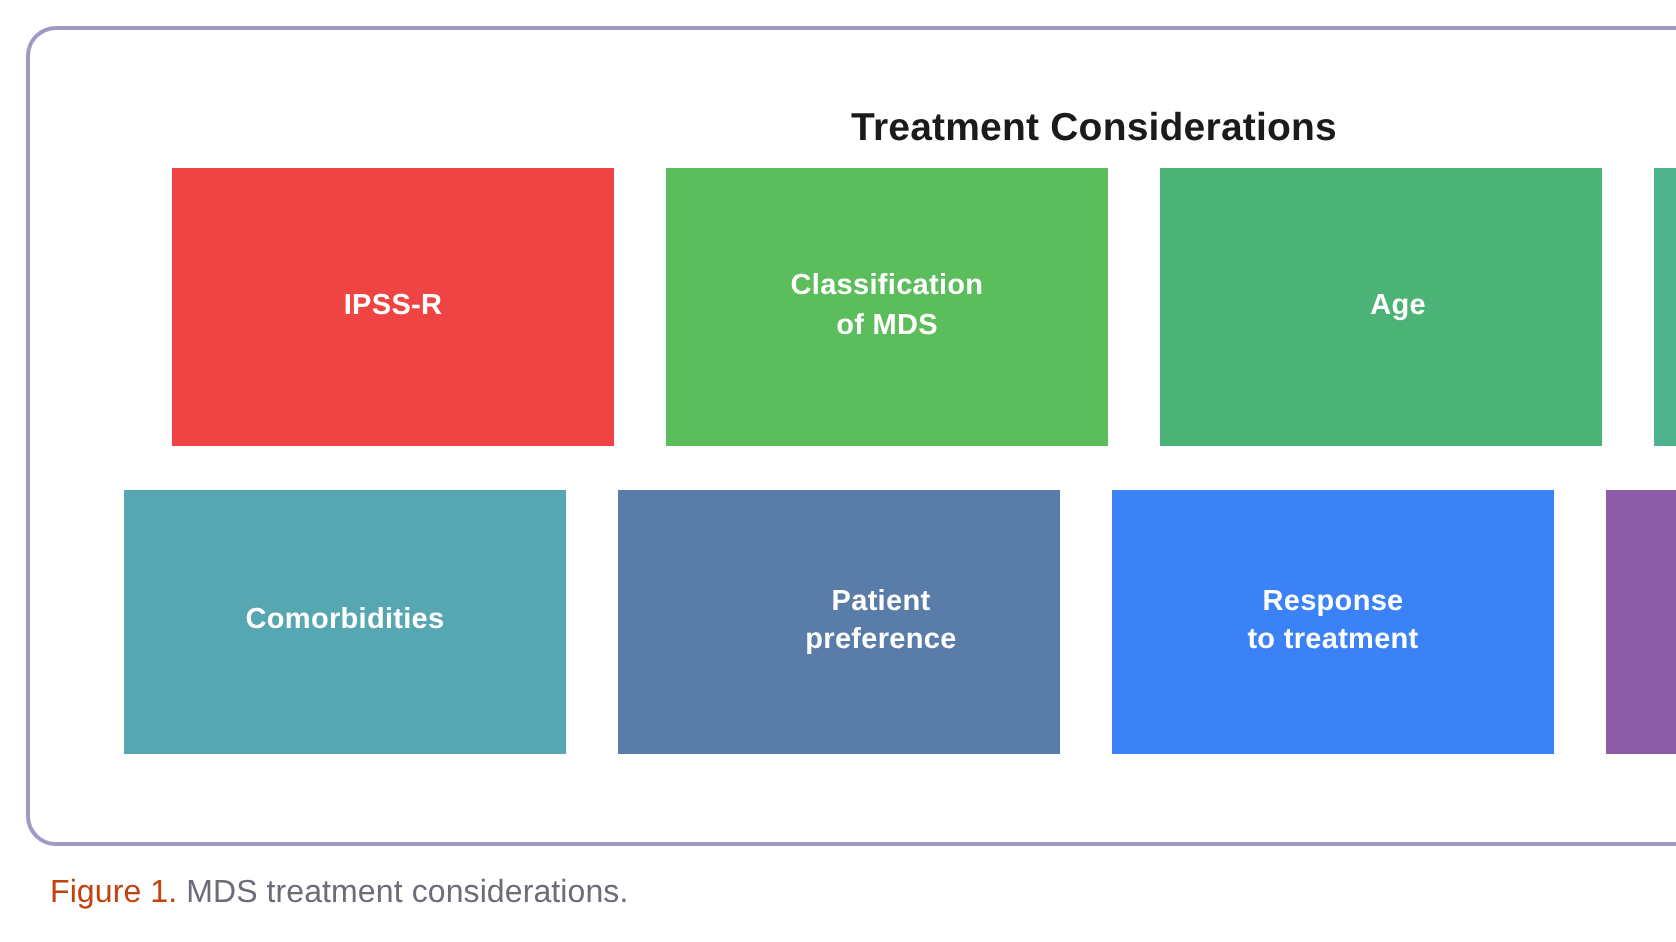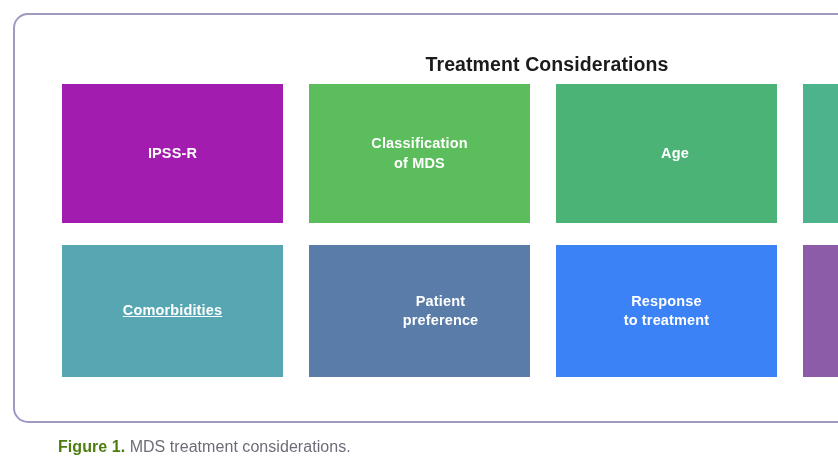--- a/index.html
+++ b/index.html
@@ -79,49 +79,48 @@
   #figure-caption {
     position: absolute;
     left: 25px;
     top: 438px;
     font-size: 16px;
     color: #6c6c78;
     letter-spacing: 0.05px;
     white-space: nowrap;
   }
   #figure-caption .caption-label {
-    font-weight: bold;
-    color: #4d7c0f;
-    margin-left: 33px;
+    font-weight: normal;
+    color: #c2410c;
   }
 </style>
 </head>
 <body>
 
 <div id="figure-card">
   <div id="figure-title">Treatment Considerations</div>
 </div>
 
 <div class="box-row" id="box-row-1">
-    <div class="consideration-box" style="background: #a21caf;">
+    <div class="consideration-box" style="background: #ef4444; margin-left: 24px;">
       <span class="box-label">IPSS-R</span>
     </div>
     <div class="consideration-box" style="background: rgb(92, 189, 92);">
       <span class="box-label">Classification
 of MDS</span>
     </div>
     <div class="consideration-box" style="background: rgb(76, 179, 119); padding-left: 21px;">
       <span class="box-label">Age</span>
     </div>
     <div class="consideration-box" style="background: rgb(76, 179, 140);">
       <span class="box-label"></span>
     </div>
   </div>
 <div class="box-row" id="box-row-2">
-    <div class="consideration-box" style="background: rgb(87, 167, 179); text-decoration: underline;">
+    <div class="consideration-box" style="background: rgb(87, 167, 179);">
       <span class="box-label">Comorbidities</span>
     </div>
     <div class="consideration-box" style="background: rgb(90, 124, 168); padding-left: 46px;">
       <span class="box-label">Patient
 preference</span>
     </div>
     <div class="consideration-box" style="background: #3b82f6;">
       <span class="box-label">Response
 to treatment</span>
     </div>

